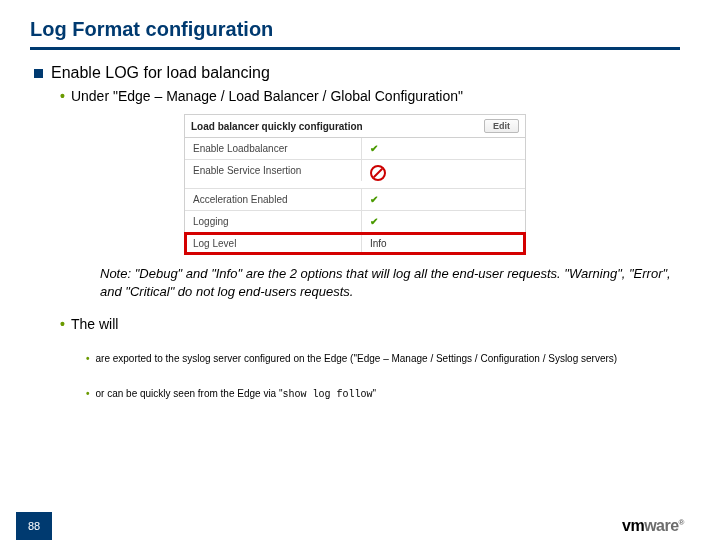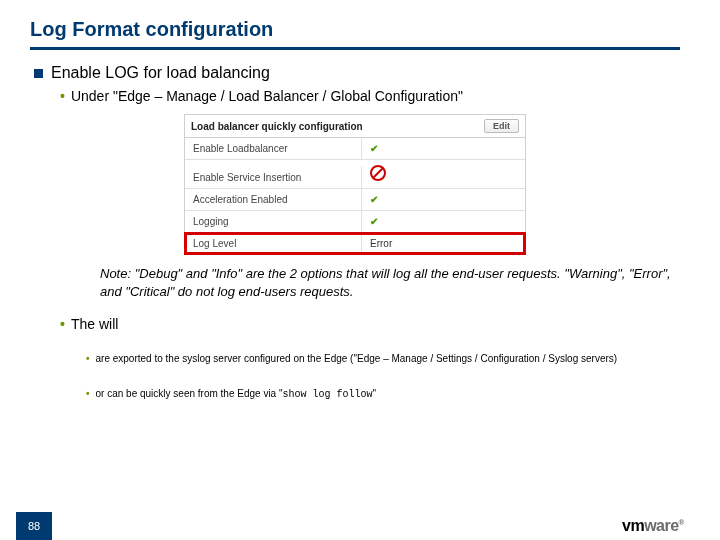--- a/index.html
+++ b/index.html
@@ -6,21 +6,21 @@
   .slide{position:relative;width:720px;height:540px;box-sizing:border-box;padding:18px 40px 40px 30px}
   .title{font-size:20px;font-weight:600;color:#003a70;margin:0 0 6px 0}
   .hr{height:3px;background:#003a70;margin-bottom:14px}
   .sec1{display:flex;align-items:flex-start;margin-left:4px}
   .sq{width:9px;height:9px;background:#003a70;margin-top:5px;margin-right:8px;flex:none}
   .b1{margin:6px 0 10px 30px;font-size:14px}
   .dot-g{color:#6a9a00;font-weight:bold;margin-right:6px}
   .shot{width:340px;margin:4px auto 10px auto;border:1px solid #d0d0d0;font-size:10px;color:#333;background:#fff}
   .shot-head{display:flex;align-items:center;justify-content:space-between;border-bottom:1px solid #d0d0d0;padding:4px 6px;background:#fff;font-size:10px;font-weight:600;color:#222}
   .edit{border:1px solid #bbb;border-radius:2px;padding:1px 8px;font-size:9px;color:#555;background:linear-gradient(#fcfcfc,#eee)}
-  .row{display:flex;align-items:flex-end;border-bottom:1px solid #e0e0e0}
+  .row{display:flex;align-items:flex-start;border-bottom:1px solid #e0e0e0}
   .row:last-child{border-bottom:none}
   .cell-l{width:160px;padding:5px 8px;border-right:1px solid #e0e0e0;color:#444;font-size:10px}
   .cell-r{flex:1;padding:5px 8px;font-size:10px}
   .ck{color:#4a9a00;font-weight:bold}
   .no{color:#cc0000;display:inline-flex;align-items:center;justify-content:center;width:12px;height:12px;border:2px solid #cc0000;border-radius:50%;position:relative}
   .no::after{content:"";position:absolute;width:12px;height:2px;background:#cc0000;transform:rotate(-45deg)}
   .hl{outline:3px solid #d40000;outline-offset:-2px}
   .note{font-style:italic;font-size:13px;margin:10px 8px 16px 70px;line-height:1.35}
   .b2{margin:4px 0 6px 30px;font-size:14px}
   .b3{margin:20px 0 4px 56px;font-size:10px;line-height:1.45}
@@ -62,21 +62,21 @@
     <div class="row">
       <div class="cell-l">Acceleration Enabled</div>
       <div class="cell-r"><span class="ck">✔</span></div>
     </div>
     <div class="row">
       <div class="cell-l">Logging</div>
       <div class="cell-r"><span class="ck">✔</span></div>
     </div>
     <div class="row hl">
       <div class="cell-l">Log Level</div>
-      <div class="cell-r">Error</div>
+      <div class="cell-r">Info</div>
     </div>
   </div>
 
   <div class="note">Note: "Debug" and "Info" are the 2 options that will log all the end-user requests. "Warning", "Error", and "Critical" do not log end-users requests.</div>
 
   <div class="b2">
     <span class="dot-g">•</span><span>The will</span>
   </div>
   <div class="b3">
     <span class="dot-g">•</span><span>are exported to the syslog server configured on the Edge ("Edge – Manage / Settings / Configuration / Syslog servers)</span>

